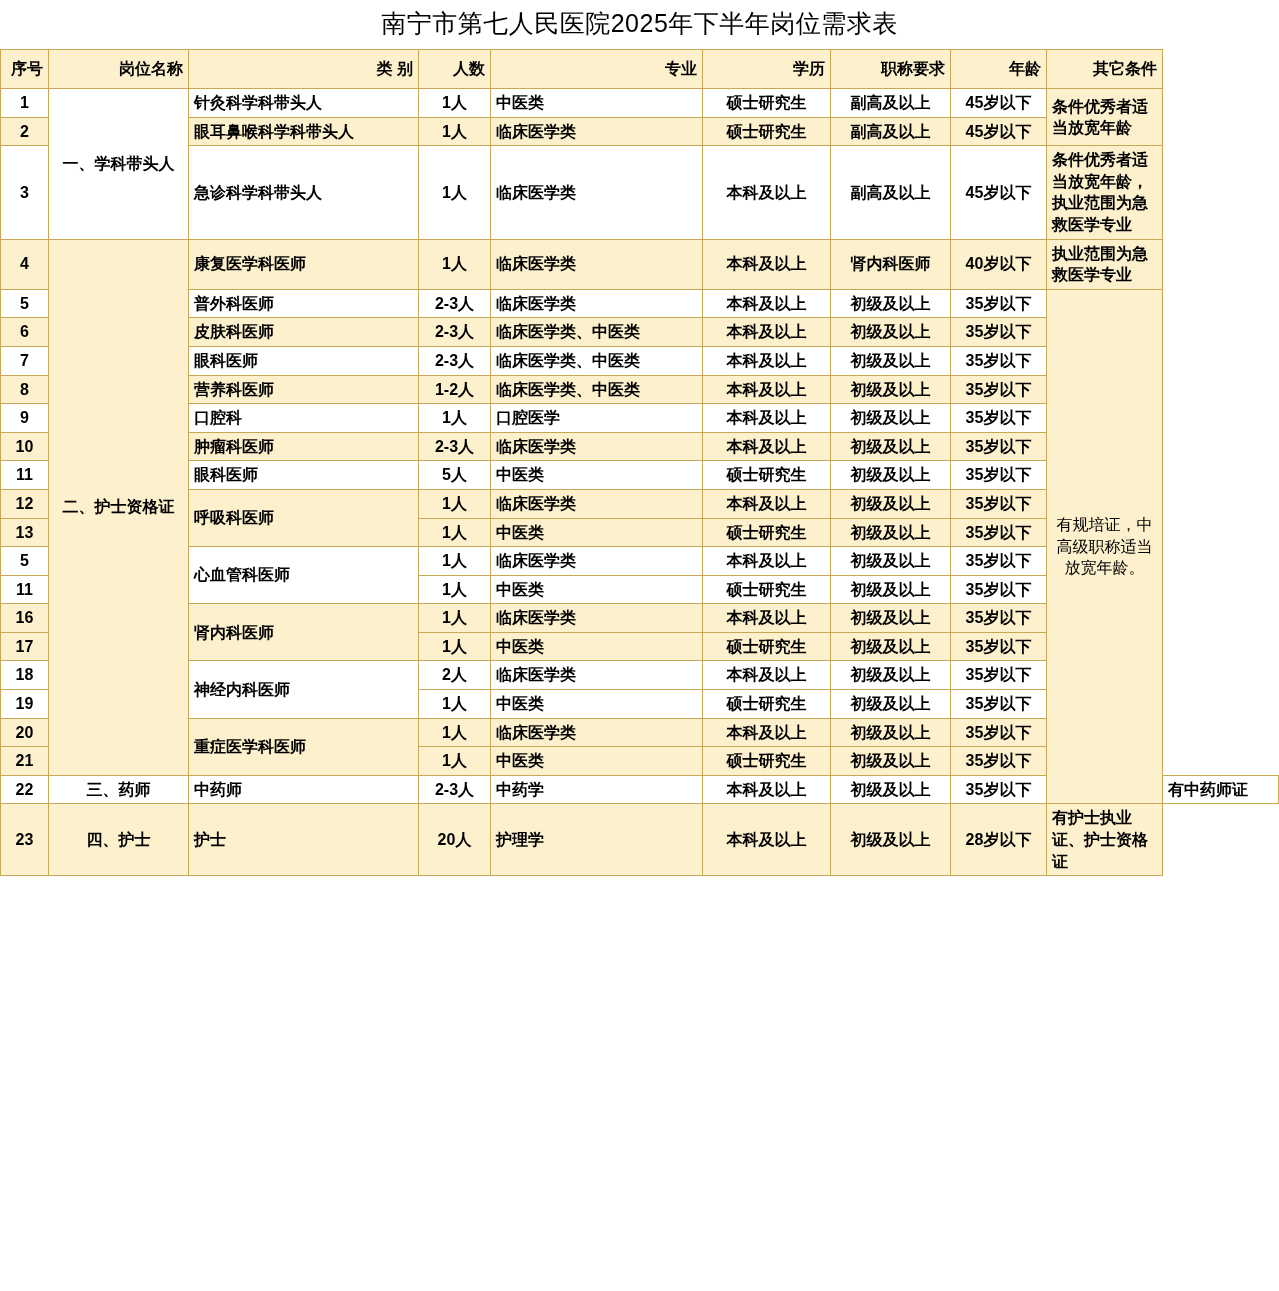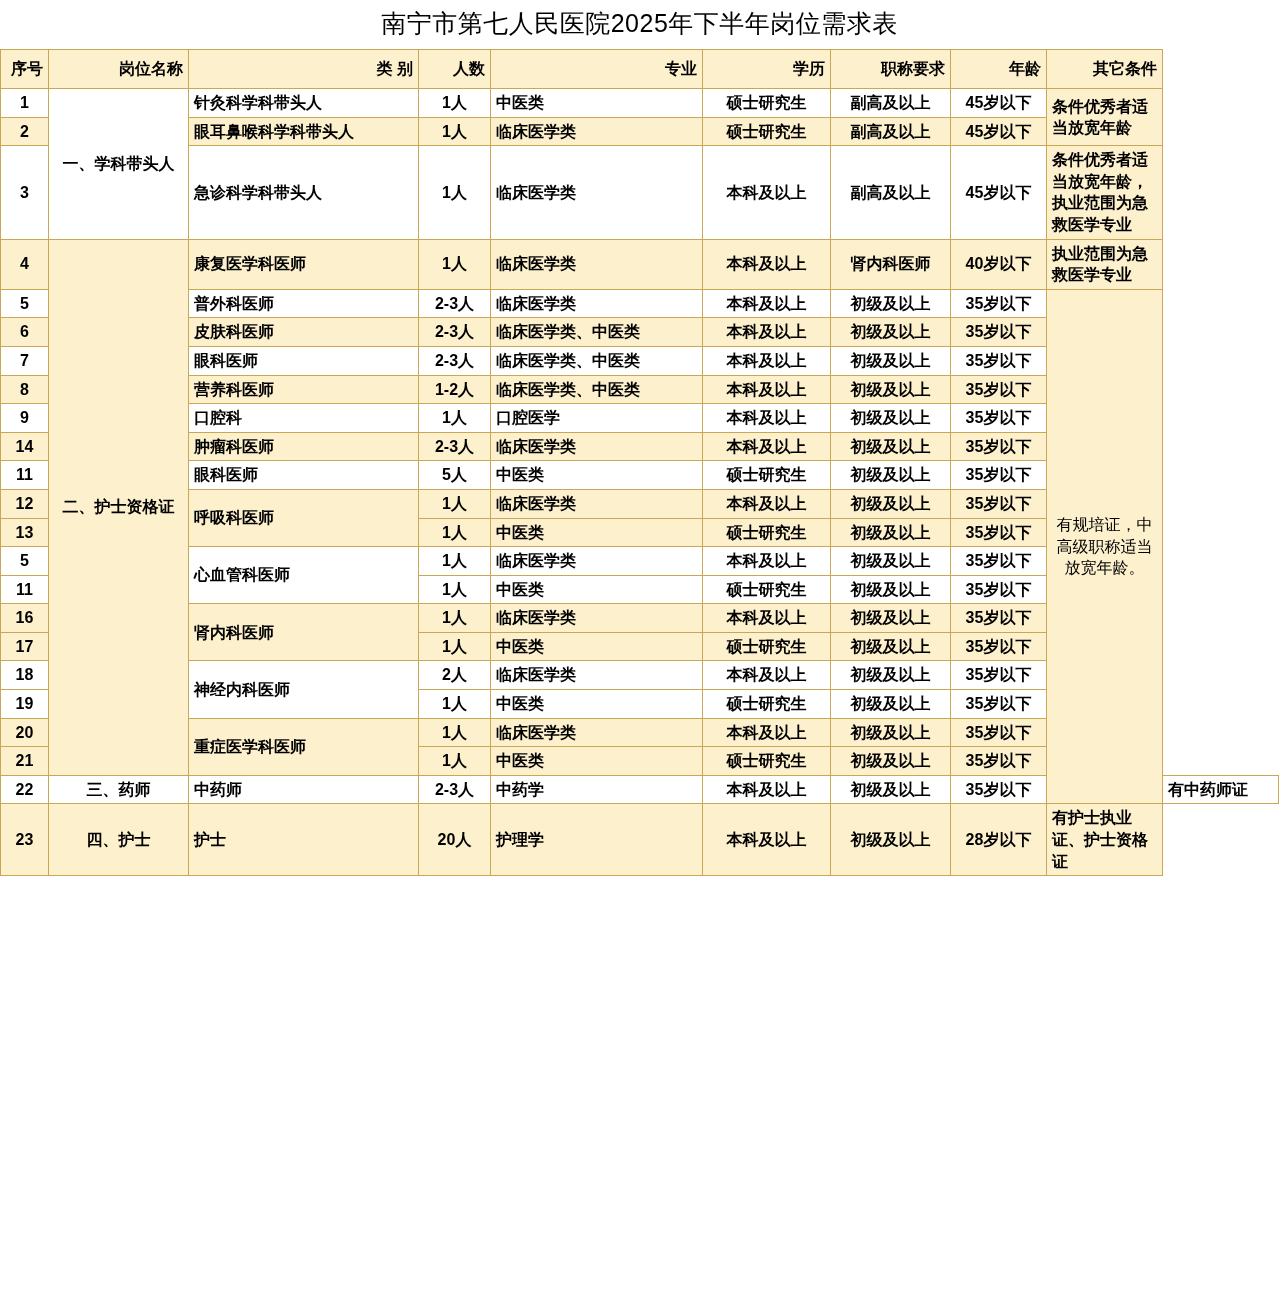--- a/index.html
+++ b/index.html
@@ -188,21 +188,21 @@
       <td class="c bold">9</td>
       <td class="l bold">口腔科</td>
       <td class="c bold">1人</td>
       <td class="l bold">口腔医学</td>
       <td class="c bold">本科及以上</td>
       <td class="c bold">初级及以上</td>
       <td class="c bold">35岁以下</td>
     </tr>
 
     <tr class="alt">
-      <td class="c bold">14</td>
+      <td class="c bold">10</td>
       <td class="l bold">肿瘤科医师</td>
       <td class="c bold">2-3人</td>
       <td class="l bold">临床医学类</td>
       <td class="c bold">本科及以上</td>
       <td class="c bold">初级及以上</td>
       <td class="c bold">35岁以下</td>
     </tr>
 
     <tr class="plain">
       <td class="c bold">11</td>

